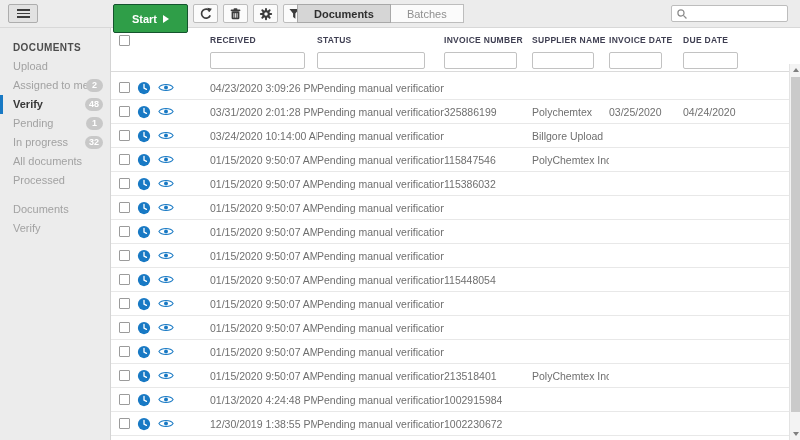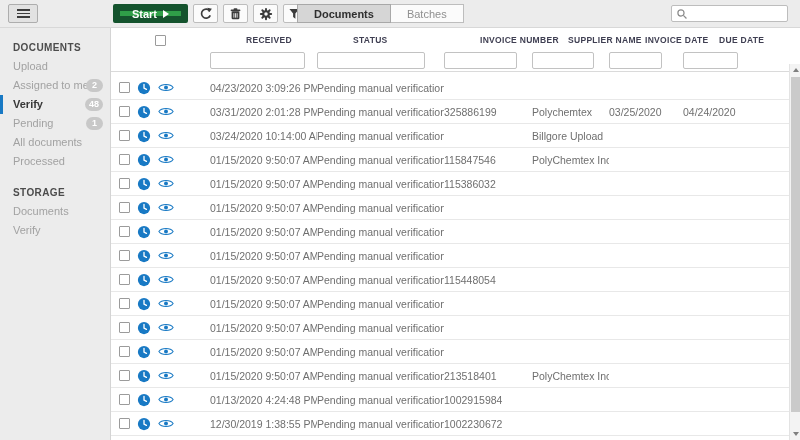--- a/index.html
+++ b/index.html
@@ -7,22 +7,22 @@
     font-family:"Liberation Sans","DejaVu Sans",sans-serif; background:#ececec; }
 
   
   .topbar { position:absolute; left:0; top:0; width:800px; height:28px;
     background:#ececec; border-bottom:1px solid #d8d8d8; z-index:5; }
   .menu-btn { position:absolute; left:8px; top:4px; width:30px; height:19px;
     background:#e2e2e2; border:1px solid #adadad; border-radius:2px;
     display:flex; align-items:center; justify-content:center; cursor:pointer; }
   .menu-glyph { width:13px; height:9px; display:flex; flex-direction:column; justify-content:space-between; }
   .menu-glyph i { display:block; height:1.8px; background:#3c3c3c; }
-  .start-btn { position:absolute; left:113px; top:4px; width:75px; height:19px;
-    background:#2f9e48; border:7px solid #14532d; border-radius:2px; color:#fff;
+  .start-btn { position:absolute; left:113px; top:4px; width:75px; height:29px;
+    background:#2f9e48; border:1px solid #14532d; border-radius:2px; color:#fff;
     font-weight:bold; font-size:11px; display:flex; align-items:center; justify-content:center; gap:6px; cursor:pointer; }
   .play-tri { width:0; height:0; border-left:6px solid #fff; border-top:4px solid transparent; border-bottom:4px solid transparent; }
   .tool-btn { position:absolute; top:4px; width:25px; height:19px; background:#fbfbfb;
     border:1px solid #bdbdbd; border-radius:2px; display:flex; align-items:center; justify-content:center; cursor:pointer; }
   .tool-btn svg { display:block; }
   .tabs { position:absolute; left:297px; top:4px; height:19px; display:flex; }
   .tab { height:19px; padding:0 16px; font-size:11px; display:flex; align-items:center;
     border:1px solid #bdbdbd; background:#fbfbfb; color:#8f8f8f; cursor:pointer; }
   .tab.active { background:#d6d6d6; border-color:#a8a8a8; color:#2f2f2f; font-weight:bold; }
   .tab + .tab { border-left:none; }
@@ -41,21 +41,21 @@
   .sb-item.active::before { content:""; position:absolute; left:0; top:0; bottom:0; width:3px; background:#1879c4; }
   .sb-badge { position:absolute; right:7px; top:3px; min-width:17px; height:13px;
     background:#c8c8c8; border-radius:7px; color:#fff; font-size:9px; font-weight:bold;
     display:flex; align-items:center; justify-content:center; padding:0 4px; line-height:13px; }
   .sb-section { margin-bottom:10px; }
 
   
   .content { position:absolute; left:110px; top:28px; width:690px; bottom:0;
     background:#fff; border-left:1px solid #d4d4d4; }
   .grid-row { display:grid; grid-template-columns:99px 107px 127px 88px 77px 74px 1fr; align-items:center; }
-  .thead-row { height:20px; padding-top:4px;padding-left:36px; }
+  .thead-row { height:20px; padding-top:4px; }
   .th { font-size:8.5px; font-weight:bold; color:#3f3f52; letter-spacing:.3px; }
   .filter-row { height:24px; border-bottom:1px solid #dadada; }
   .filter-row input { height:17px; border:1px solid #c2c2c2; border-radius:2px; background:#fff;
     font-size:10px; padding:0 3px; outline:none; font-family:"Liberation Sans","DejaVu Sans",sans-serif; }
   .fi-received{width:95px;} .fi-status{width:108px;} .fi-invnum{width:73px;}
   .fi-supplier{width:62px;} .fi-invdate{width:53px;} .fi-due{width:55px;}
   .tbody { position:absolute; left:0; top:48px; right:11px; bottom:0; overflow:hidden; }
   .trow { height:24px; border-bottom:1px solid #e8e8e8; cursor:pointer; }
   .cell { font-size:10.5px; color:#6f6f6f; white-space:nowrap; overflow:hidden; }
   .c-icons { display:flex; align-items:center; gap:7px; padding-left:8px; }
@@ -150,25 +150,25 @@
   </div>
 </div>
 
 <div class="sidebar">
     <div class="sb-section">
       <div class="sb-title">DOCUMENTS</div>
       <div class="sb-item"><span>Upload</span></div>
       <div class="sb-item"><span>Assigned to me</span><span class="sb-badge">2</span></div>
       <div class="sb-item active"><span>Verify</span><span class="sb-badge">48</span></div>
       <div class="sb-item"><span>Pending</span><span class="sb-badge">1</span></div>
+      <div class="sb-item"><span>In progress</span><span class="sb-badge">32</span></div>
       <div class="sb-item"><span>All documents</span></div>
       <div class="sb-item"><span>Processed</span></div>
     </div>
     <div class="sb-section">
-      <div class="sb-title">STORAGE</div>
       <div class="sb-item"><span>Documents</span></div>
       <div class="sb-item"><span>Verify</span></div>
     </div>
   </div>
 
 <div class="content">
   <div class="grid-row thead-row">
     <div class="cell c-icons">
         <span class="cb"></span>
       </div>

